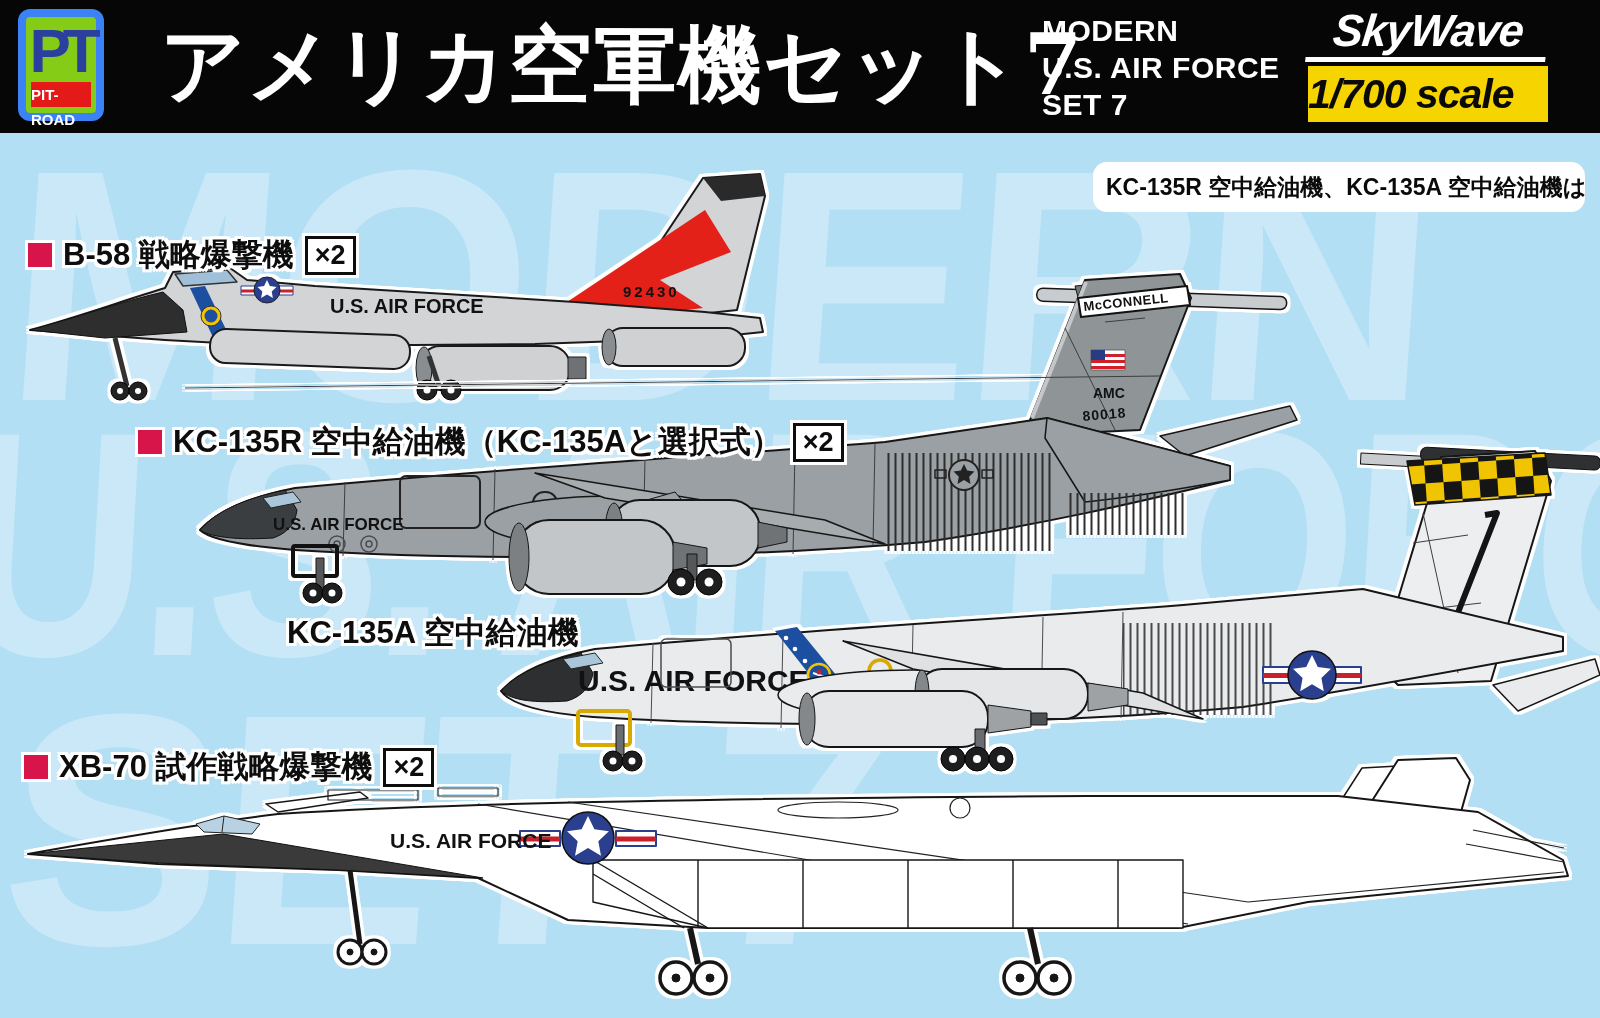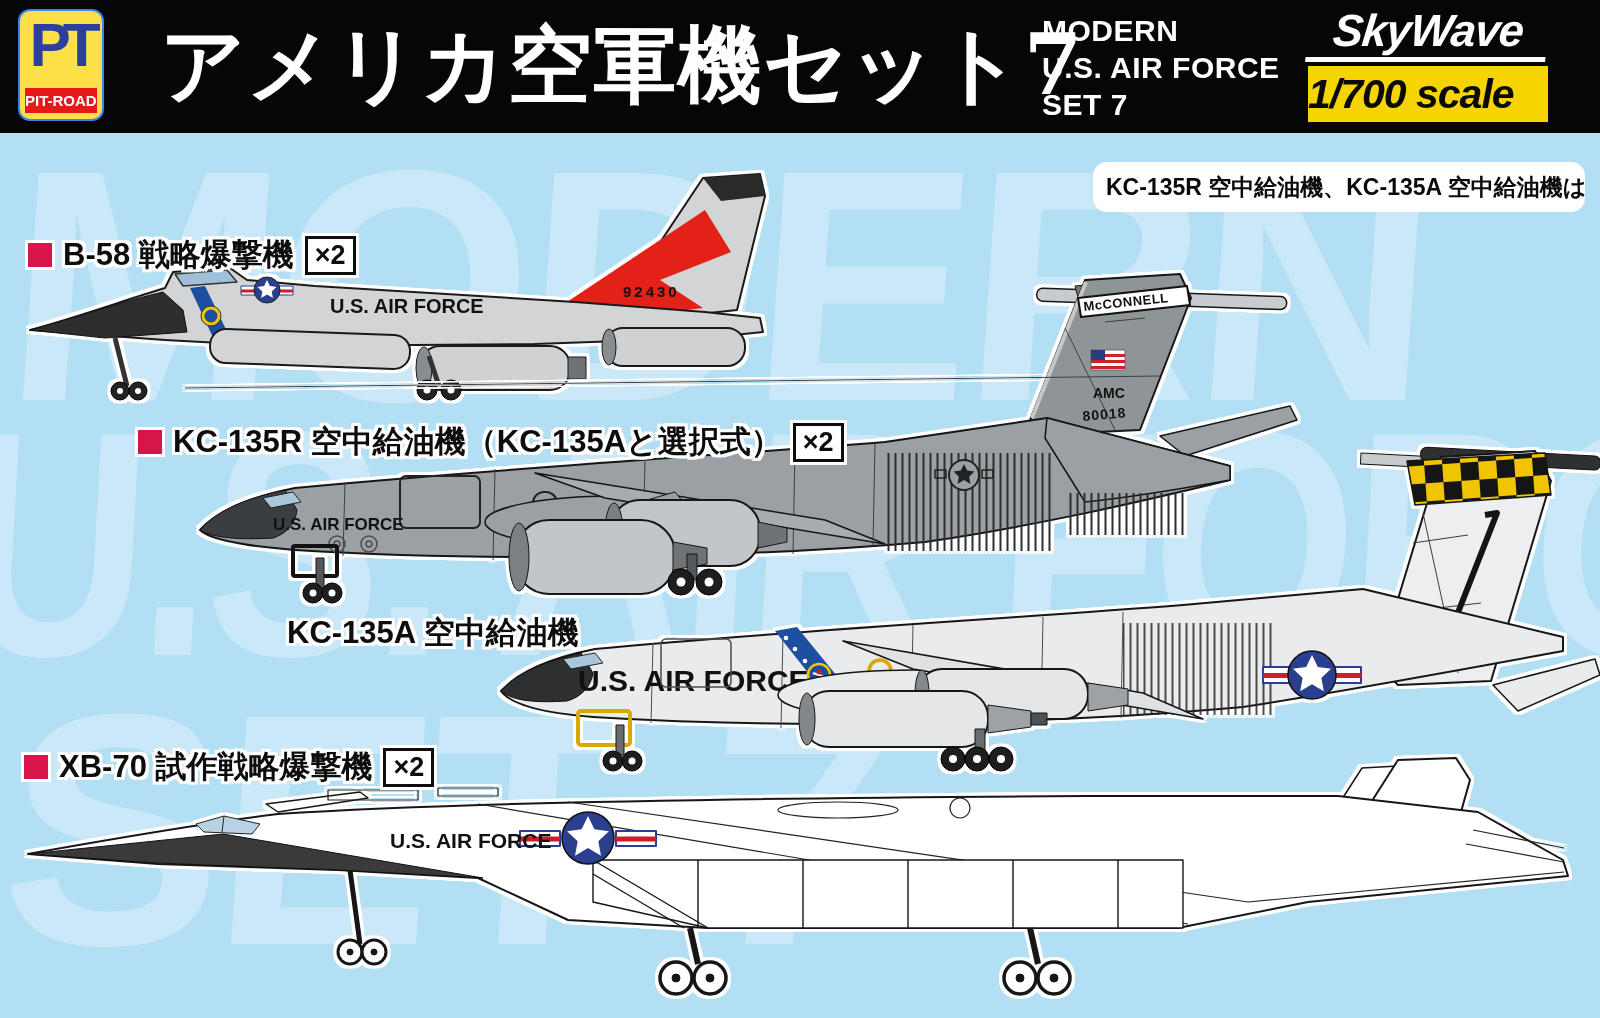--- a/index.html
+++ b/index.html
@@ -1,22 +1,22 @@
 <!DOCTYPE html>
 <html><head>
 <meta charset="utf-8">
 <style>
   html,body{margin:0;padding:0;}
   body{width:1600px;height:1018px;position:relative;overflow:hidden;
        background:#b2dff3;font-family:"Liberation Sans",sans-serif;}
 
   
   .header{position:absolute;left:0;top:0;width:1600px;height:133px;background:#060606;z-index:6;}
-  .logo{position:absolute;left:18px;top:9px;width:86px;height:112px;background:#fde047;
-        border:2px solid #3b82f6;border-radius:12px;box-sizing:border-box;}
+  .logo{position:absolute;left:18px;top:9px;width:86px;height:112px;background:#84cc16;
+        border:8px solid #3b82f6;border-radius:12px;box-sizing:border-box;}
   .logo-mono{position:absolute;left:0;top:-4px;width:100%;text-align:center;
         color:#2a3f9e;font-weight:900;font-size:62px;letter-spacing:-8px;line-height:76px;}
   .logo-band{position:absolute;left:5px;right:5px;bottom:6px;height:25px;background:#e61919;
         color:#fff;font-weight:800;font-size:15px;line-height:25px;letter-spacing:0px;}
   .title{position:absolute;left:148px;top:10px;width:900px;color:#fff;
         font-family:"DejaVu Serif","Liberation Serif",serif;
         font-weight:900;font-size:84px;line-height:110px;white-space:nowrap;letter-spacing:1px;margin-left:12px;}
   .subtitle{position:absolute;left:1042px;top:12px;color:#fff;font-weight:800;
         font-size:30px;line-height:37px;letter-spacing:.5px;white-space:nowrap;}
   .skywave{position:absolute;left:1308px;top:6px;width:240px;color:#fff;text-align:center;

